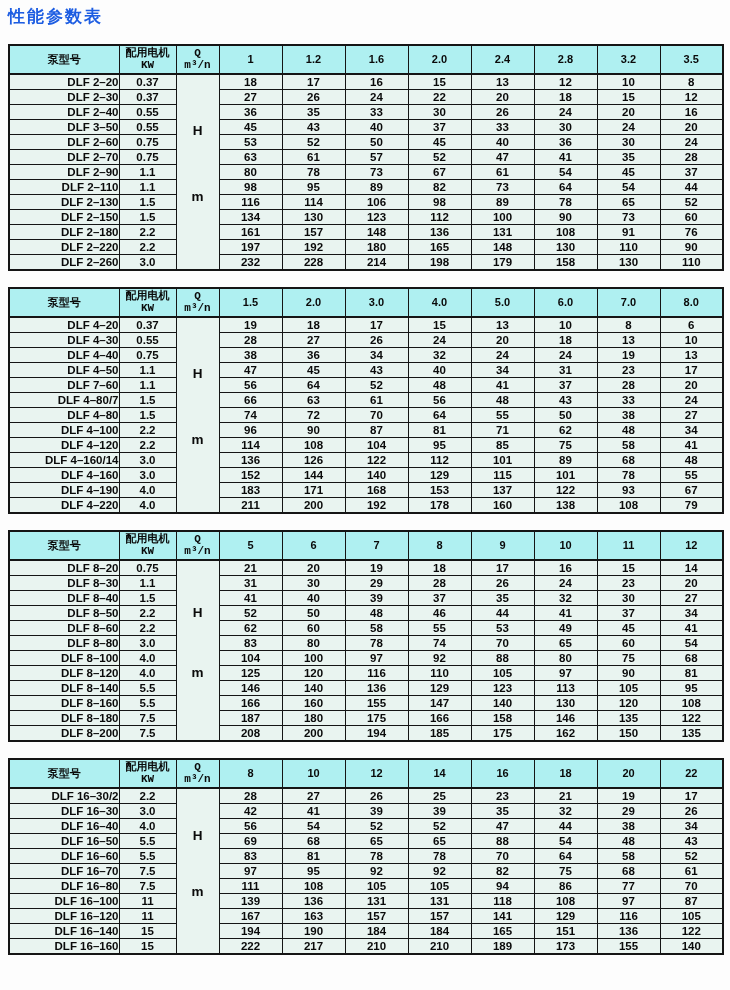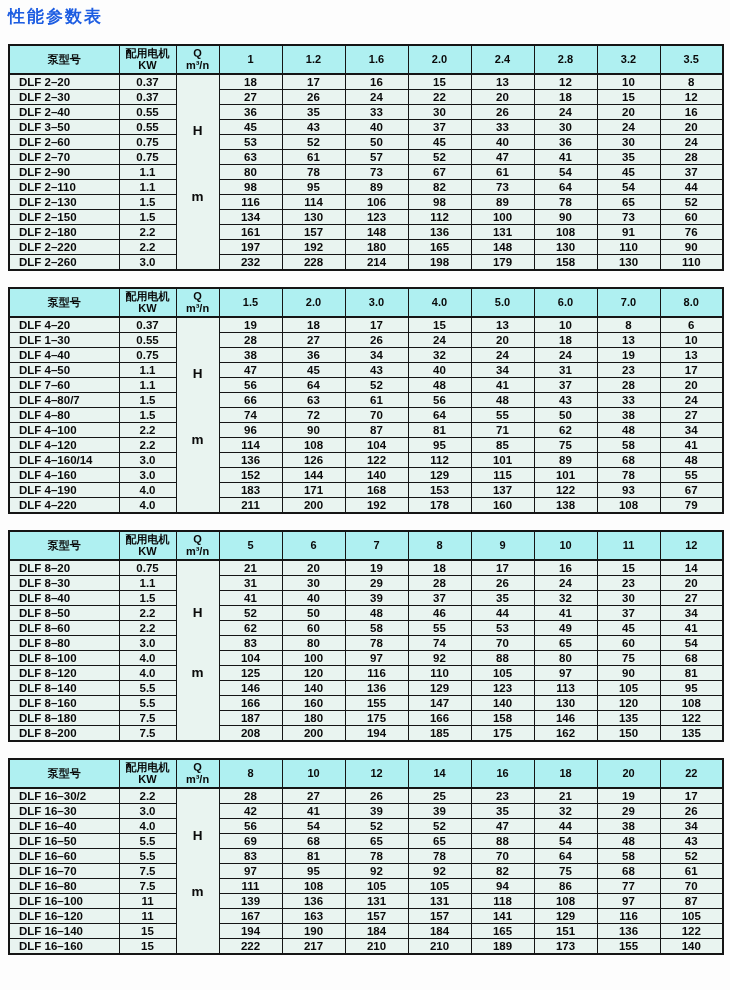--- a/index.html
+++ b/index.html
@@ -48,36 +48,36 @@
     line-height:1.1;
     border-bottom:2px solid var(--border-color);
   }
   .ptable td{
     background:var(--cell-bg);
     height:14px;
     font-size:11.5px;
     line-height:14px;
   }
   td.model-cell{
-    text-align:left;
-    padding-left:9px;
+    text-align:right;
+    padding-left:30px;
   }
   td.q-cell{
     position:relative;
   }
   .q-letter{
     position:absolute;
     left:0;right:0;
     text-align:center;
     font-size:13.5px;
     font-weight:bold;
   }
   .q-letter.h{top:29%;transform:translateY(-50%);}
   .q-letter.m{top:63%;transform:translateY(-50%);}
-  th .th-line{display:block;line-height:1.15;}
+  th .th-line{display:block;line-height:1.15;font-family:Liberation Mono, monospace;}
 </style>
 </head>
 <body>
 
 <h1 class="page-title">性能参数表</h1>
 
 <div>
     <table class="ptable">
       <colgroup>
         <col style="width:110px">
@@ -322,21 +322,21 @@
           <td>19</td>
           <td>18</td>
           <td>17</td>
           <td>15</td>
           <td>13</td>
           <td>10</td>
           <td>8</td>
           <td>6</td>
         </tr>
         <tr>
-          <td class="model-cell">DLF 1–30</td>
+          <td class="model-cell">DLF 4–30</td>
           <td>0.55</td>
           <td>28</td>
           <td>27</td>
           <td>26</td>
           <td>24</td>
           <td>20</td>
           <td>18</td>
           <td>13</td>
           <td>10</td>
         </tr>

